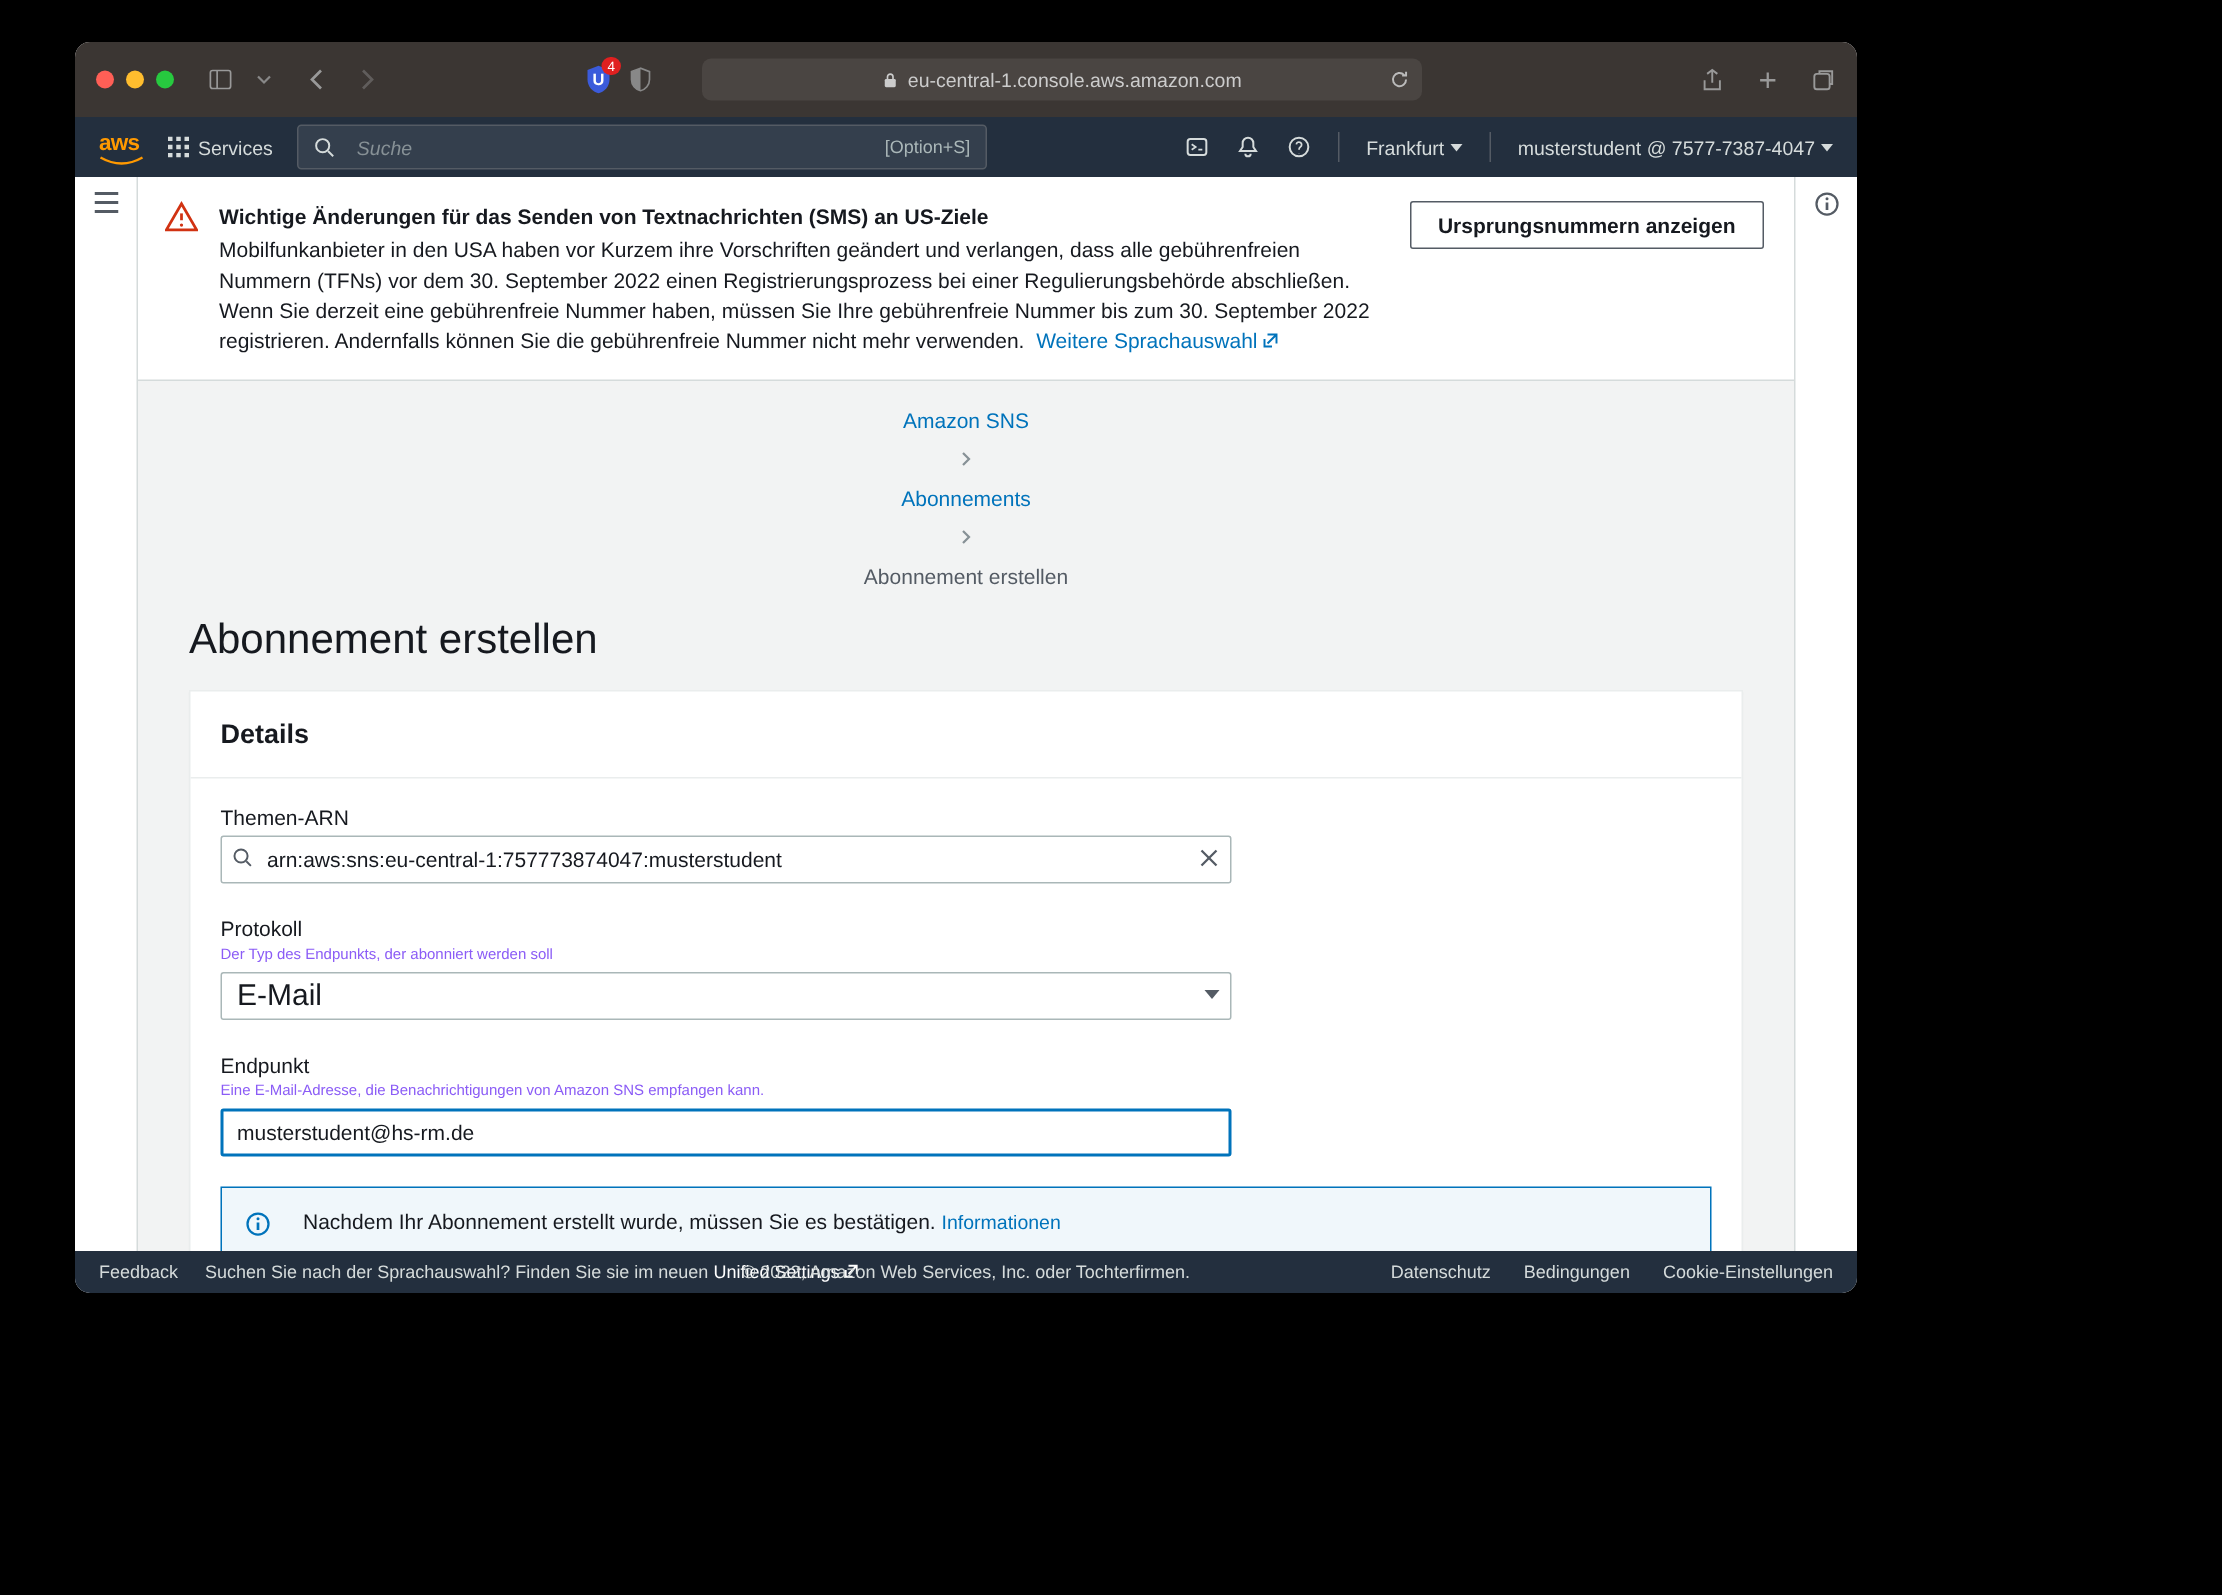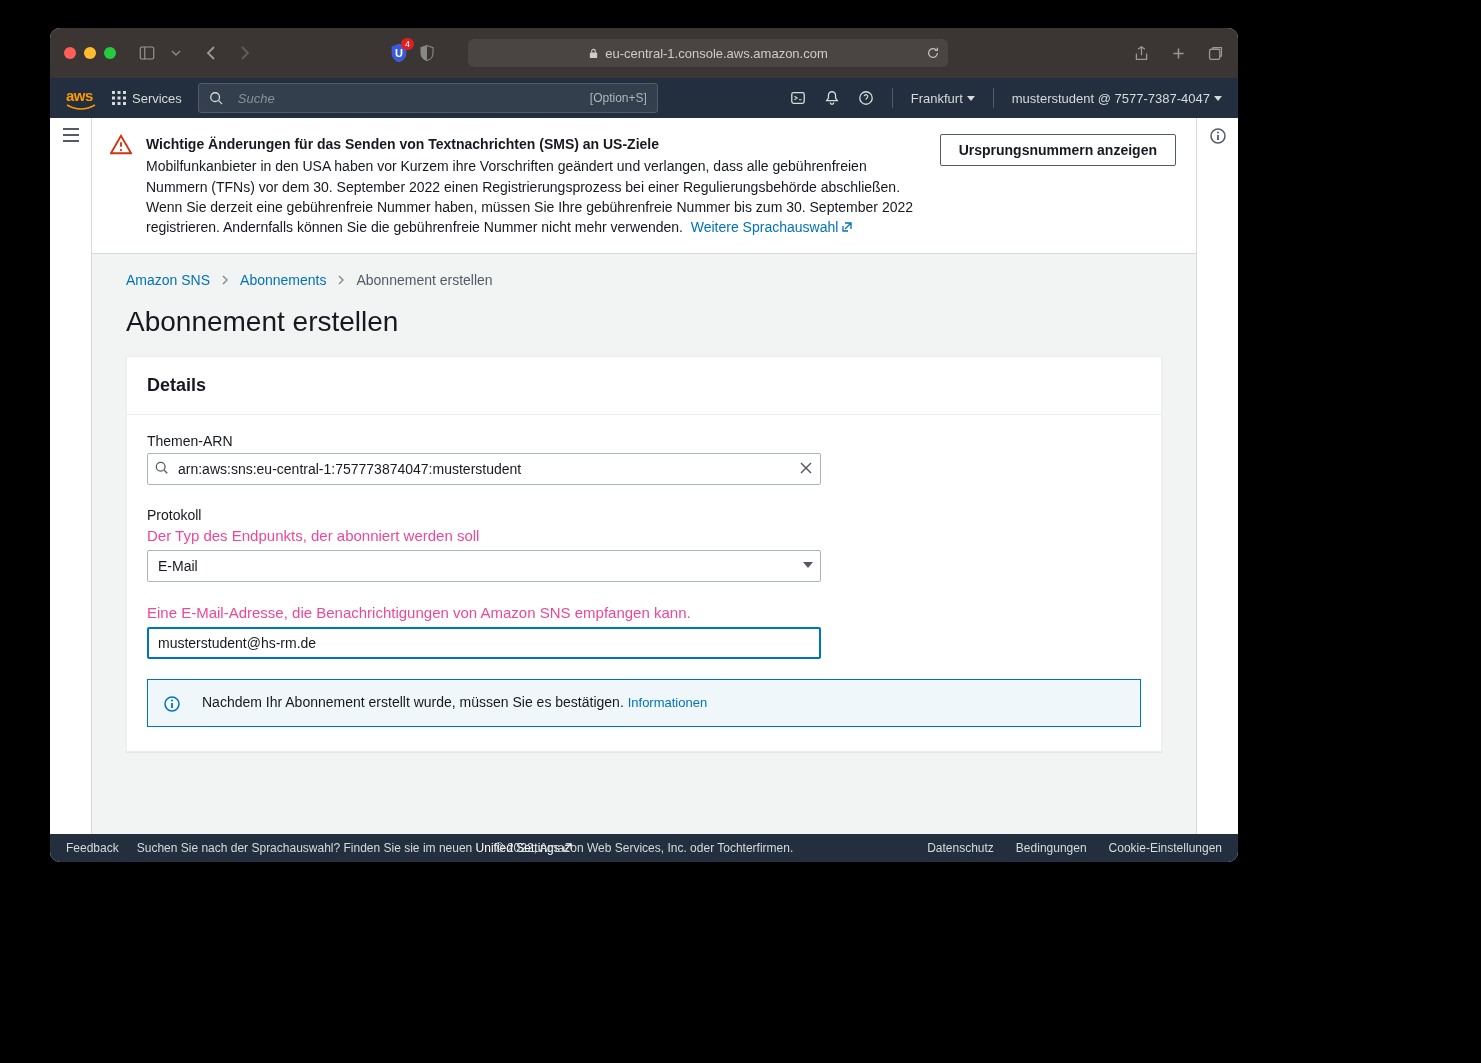--- a/index.html
+++ b/index.html
@@ -44,38 +44,38 @@
   .main { flex: 1; overflow-y: auto; display: flex; flex-direction: column; }
   .alert-bar { background: #fff; border-bottom: 1px solid #d5dbdb; padding: 16px 20px 16px 18px; display: flex; gap: 14px; }
   .alert-icon { flex: 0 0 22px; }
   .alert-icon svg { width: 22px; height: 22px; }
   .alert-body { flex: 1; font-size: 14px; color: #16191f; line-height: 1.45; }
   .alert-title { font-weight: bold; margin-bottom: 2px; }
   .link { color: #0073bb; text-decoration: none; cursor: pointer; }
   .link svg { width: 12px; height: 12px; fill: #0073bb; vertical-align: -1px; margin-left: 3px; }
   .alert-btn { border: 1px solid #545b64; background: #fff; color: #16191f; font-weight: bold; font-size: 14px; padding: 6px 18px; border-radius: 2px; height: 32px; cursor: pointer; }
   .page-body { padding: 18px 34px 30px; }
-  .breadcrumbs { font-size: 14px; color: #545b64; display: flex; align-items: center; gap: 10px; margin-bottom: 18px; }
+  .breadcrumbs { font-size: 14px; color: #545b64; display: flex; align-items: center; gap: 10px; margin-bottom: 18px; flex-direction: column; }
   .breadcrumbs .link { color: #0073bb; }
   .breadcrumbs .sep svg { width: 10px; height: 10px; fill: #879196; }
   h1 { font-size: 28px; font-weight: 400; color: #16191f; margin-bottom: 18px; }
   .panel { background: #fff; border: 1px solid #eaeded; box-shadow: 0 1px 1px rgba(0,0,0,0.05); margin-bottom: 20px; }
   .panel-header { padding: 18px 20px; border-bottom: 1px solid #eaeded; font-size: 18px; font-weight: bold; color: #16191f; }
   .panel-body { padding: 18px 20px 24px; }
   .form-row { margin-bottom: 22px; }
   .form-label { font-size: 14px; color: #16191f; margin-bottom: 4px; }
-  .form-hint { font-size: 15px; color: #ec4899; margin-bottom: 6px; }
+  .form-hint { font-size: 10px; color: #8b5cf6; margin-bottom: 6px; }
   .input-wrap { position: relative; width: 674px; }
   .text-input { width: 100%; height: 32px; border: 1px solid #aab7b8; border-radius: 2px; padding: 0 30px 0 30px; font-size: 14px; color: #16191f; }
   .text-input.with-search { padding-left: 30px; }
   .text-input.no-icon { padding-left: 10px; }
   .search-glyph { position: absolute; left: 8px; top: 8px; width: 14px; height: 14px; fill: #545b64; }
   .clear-glyph { position: absolute; right: 8px; top: 8px; width: 14px; height: 14px; stroke: #545b64; stroke-width: 1.5; fill: none; cursor: pointer; }
   .select-wrap { position: relative; width: 674px; }
-  .select { width: 100%; height: 32px; border: 1px solid #aab7b8; border-radius: 2px; padding: 0 30px 0 10px; font-size: 14px; color: #16191f; background: #fff; display: flex; align-items: center; cursor: pointer; }
+  .select { width: 100%; height: 32px; border: 1px solid #aab7b8; border-radius: 2px; padding: 0 30px 0 10px; font-size: 20px; color: #16191f; background: #fff; display: flex; align-items: center; cursor: pointer; }
   .select-caret { position: absolute; right: 8px; top: 12px; width: 0; height: 0; border-left: 5px solid transparent; border-right: 5px solid transparent; border-top: 6px solid #545b64; }
   .text-input.focused { border: 2px solid #0073bb; padding: 0 9px; }
   .info-banner { margin-top: 20px; border: 1px solid #0073bb; background: #f0f7fb; padding: 14px 16px; display: flex; gap: 22px; align-items: flex-start; font-size: 14px; color: #16191f; }
   .info-banner svg { width: 16px; height: 16px; flex: 0 0 16px; margin-top: 2px; }
   .info-banner .link { font-size: 13px; }
   .collapse-panel { background: #fff; border: 1px solid #eaeded; box-shadow: 0 1px 1px rgba(0,0,0,0.05); padding: 16px 20px; margin-bottom: 20px; }
   .collapse-head { display: flex; align-items: baseline; gap: 10px; }
   .collapse-tri { width: 0; height: 0; border-top: 5px solid transparent; border-bottom: 5px solid transparent; border-left: 6px solid #16191f; cursor: pointer; align-self: center; }
   .collapse-title { font-size: 18px; font-weight: bold; color: #16191f; }
   .collapse-title .opt { font-style: italic; font-weight: bold; }
@@ -271,20 +271,21 @@
               <div class="form-hint">Der Typ des Endpunkts, der abonniert werden soll</div>
               <div class="select-wrap">
                 <div class="select">
                   <span>E-Mail</span>
                 </div>
                 <div class="select-caret"></div>
               </div>
             </div>
 
             <div class="form-row" style="margin-bottom:0">
+              <div class="form-label">Endpunkt</div>
               <div class="form-hint">Eine E-Mail-Adresse, die Benachrichtigungen von Amazon SNS empfangen kann.</div>
               <div class="input-wrap">
                 <input class="text-input no-icon focused" value="musterstudent@hs-rm.de" style="">
               </div>
             </div>
 
             <div class="info-banner">
               <svg viewBox="0 0 16 16">
                   <circle cx="8" cy="8" r="7" fill="none" stroke="#0073bb" stroke-width="1.5"></circle>
                   <line x1="8" y1="7" x2="8" y2="12" stroke="#0073bb" stroke-width="1.8"></line>

